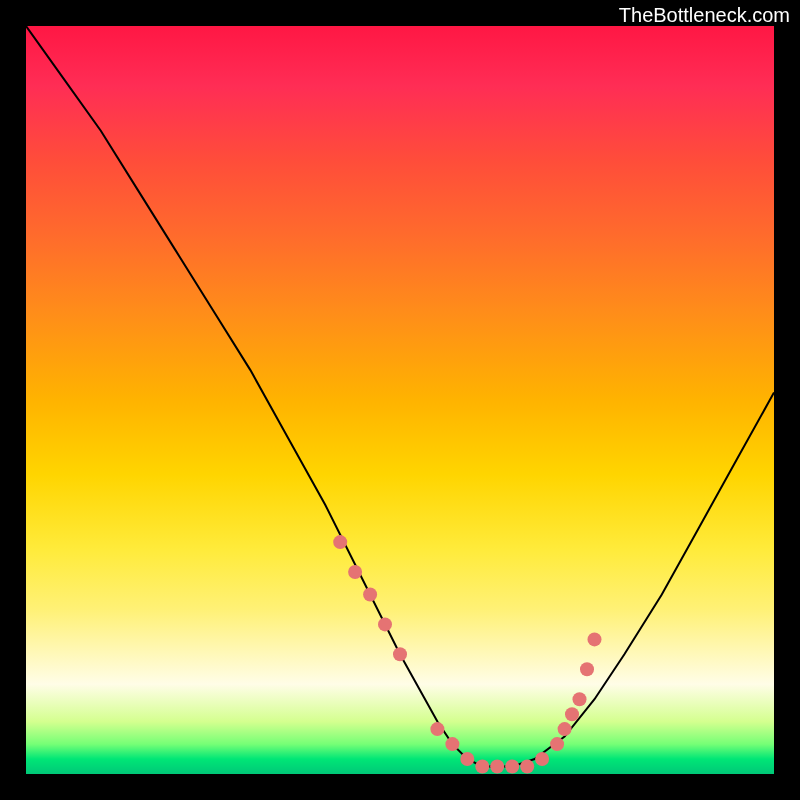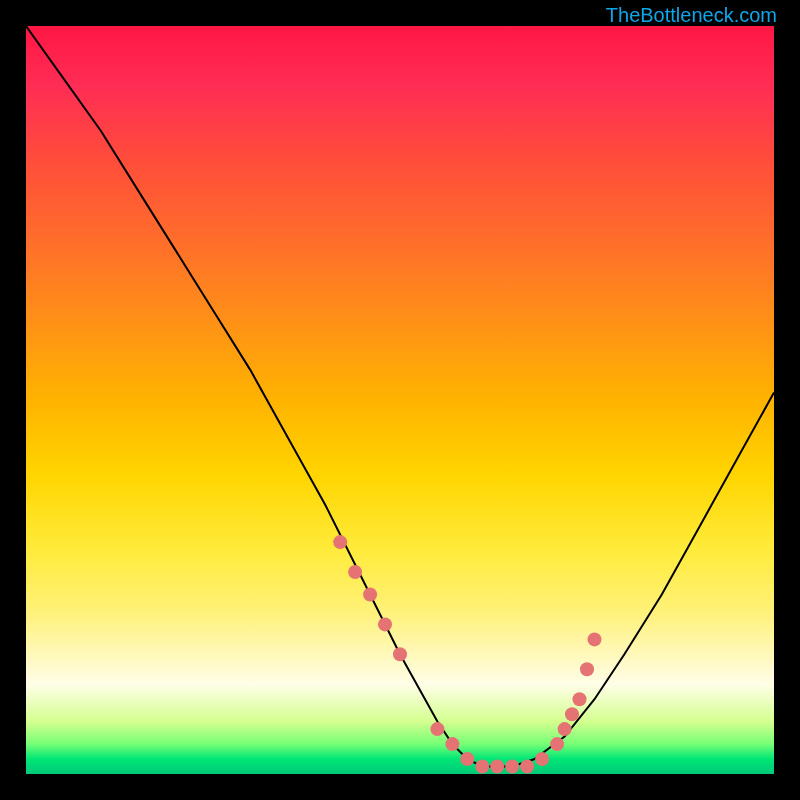--- a/index.html
+++ b/index.html
@@ -7,22 +7,22 @@
     width: 800px;
     height: 800px;
     background: #000;
     position: relative;
     font-family: Arial, sans-serif;
     overflow: hidden;
   }
   .watermark {
     position: absolute;
     top: 4px;
-    right: 23px;
-    color: #0ea5e9;
+    right: 10px;
+    color: #ffffff;
     font-size: 20px;
     font-weight: 500;
     z-index: 10;
   }
   .plot-area {
     position: absolute;
     left: 26px;
     top: 26px;
     width: 748px;
     height: 748px;

